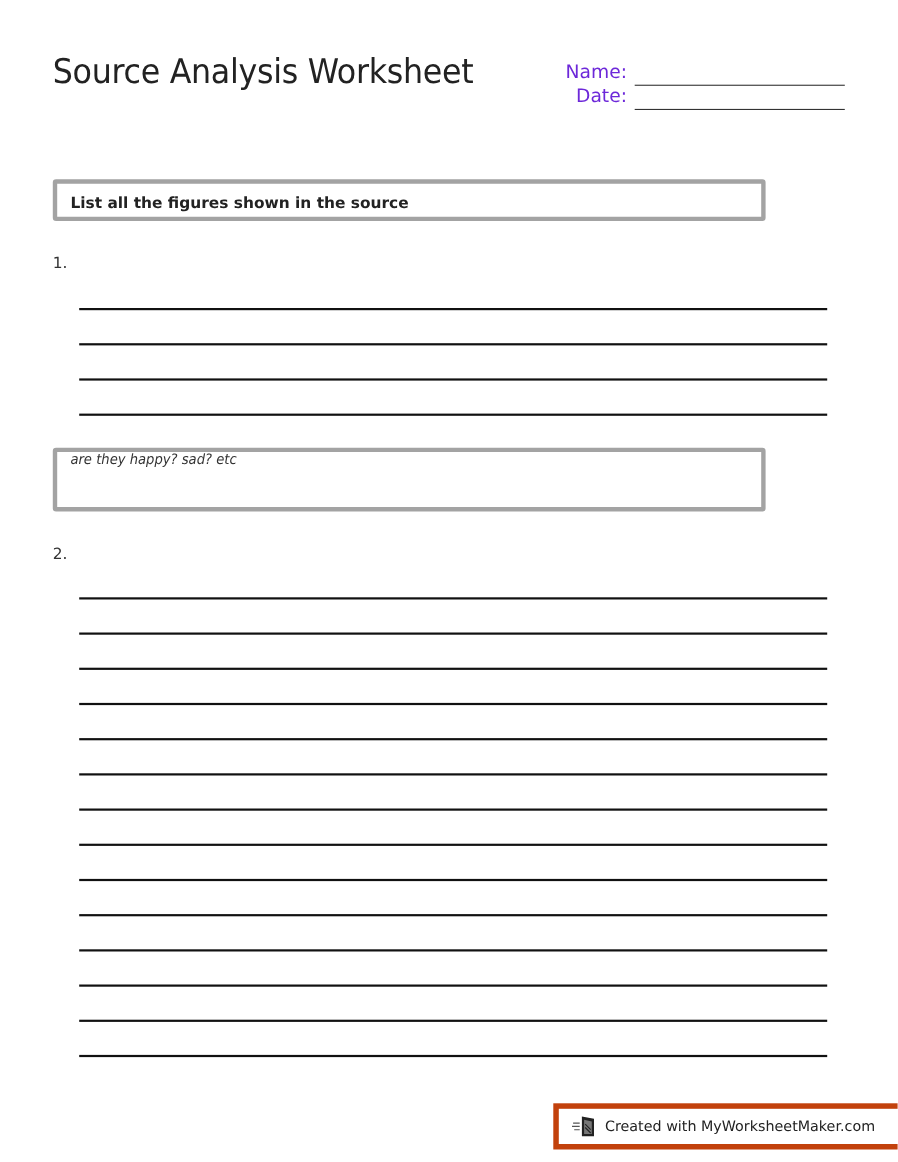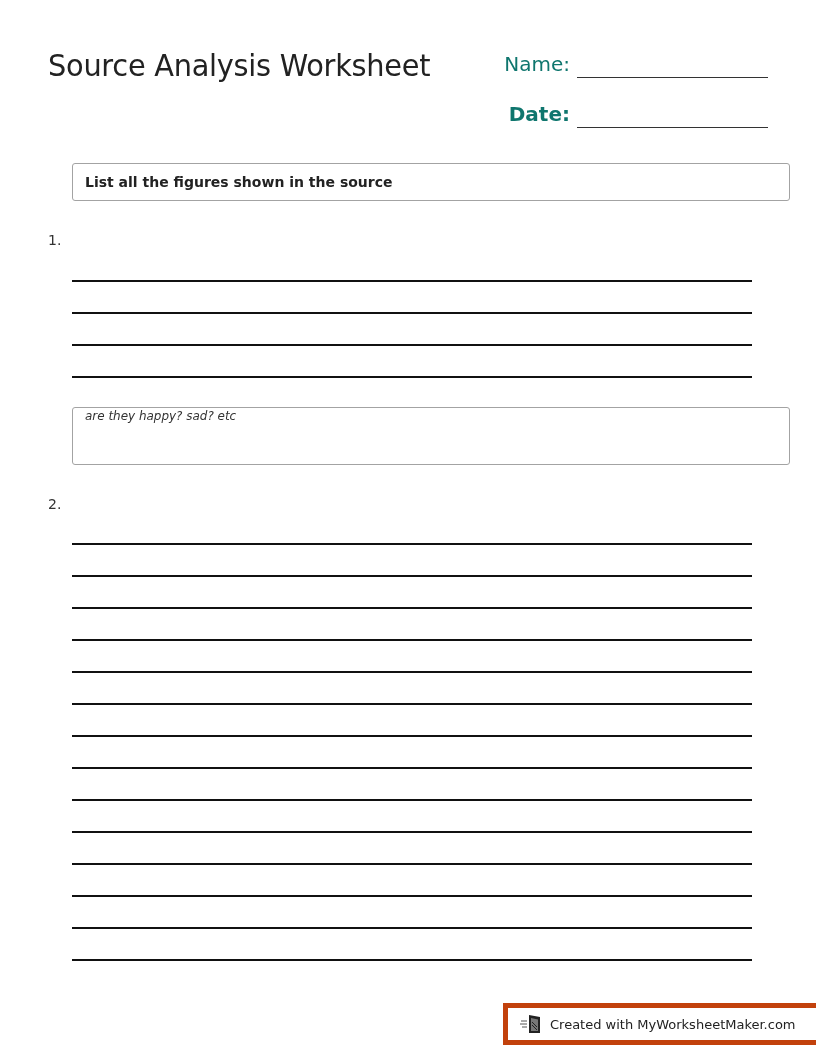--- a/index.html
+++ b/index.html
@@ -9,34 +9,33 @@
     }
     .title {
       position: absolute; left: 48px; top: 47px;
       font-size: 31px; font-weight: normal; letter-spacing: -0.3px;
       font-family: "DejaVu Sans", sans-serif; color: #222;
       transform: scaleX(0.93); transform-origin: left top;
     }
     .field { position: absolute; left: 500px; width: 268px; height: 30px; }
     .field-label {
       position: absolute; right: 198px; bottom: 2px;
-      font-size: 20px; color: #0f766e;
+      font-size: 17px; color: #6d28d9;
     }
     .field-line {
       position: absolute; left: 77px; right: 0; bottom: 0;
       height: 0; border-top: 1px solid #333;
     }
     .field-name { top: 48px; }
-    .field-date { top: 98px; font-weight: bold; }
+    .field-date { top: 70px; }
 
     .qbox {
-      position: absolute; left: 48px; width: 718px;
-      border: 1px solid #a3a3a3; border-radius: 3px; box-sizing: border-box;
+      position: absolute; left: 48px; width: 648px;
+      border: 4px solid #a3a3a3; border-radius: 3px; box-sizing: border-box;
       padding: 0 12px;
-      margin-left: 24px;
     }
     .qbox-1 { top: 163px; height: 38px; }
     .qbox-2 { top: 407px; height: 58px; }
     .qtitle {
       font-size: 14px; font-weight: bold; color: #222;
       margin-top: 10px; line-height: 17px;
     }
     .qsub {
       font-size: 13px; font-style: italic; color: #333; line-height: 16px;
       transform: scaleX(0.92); transform-origin: left top;

